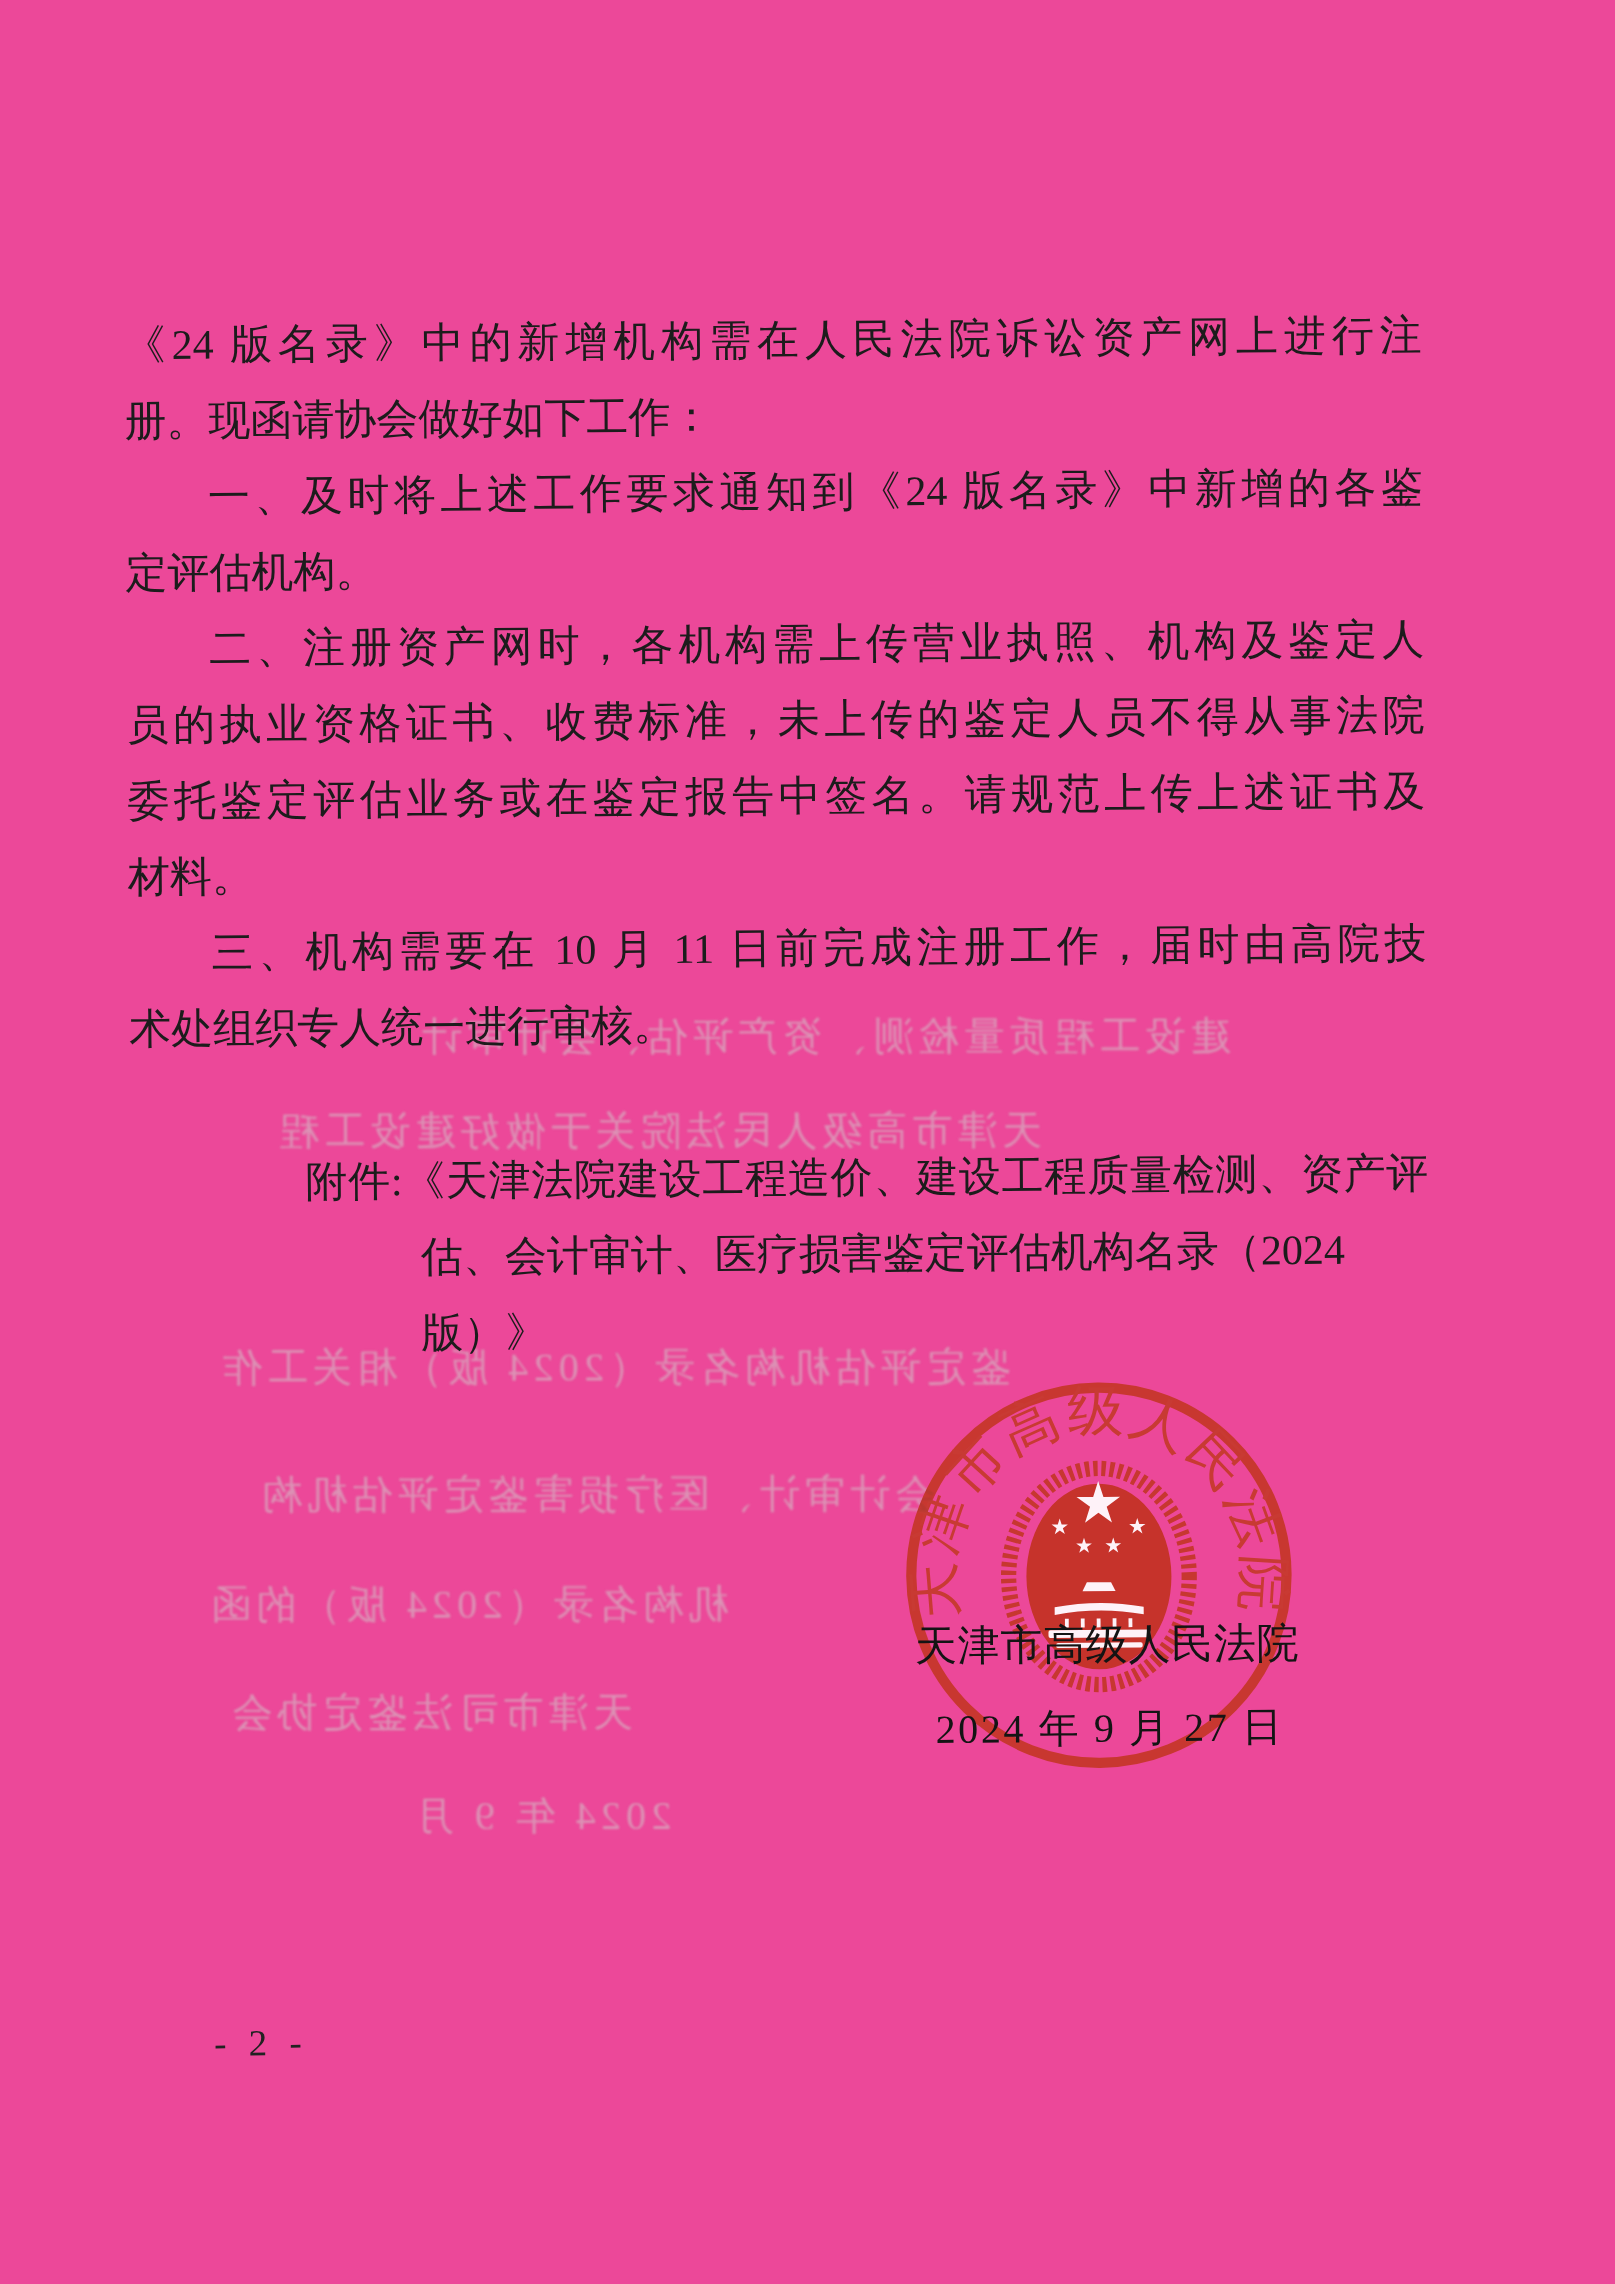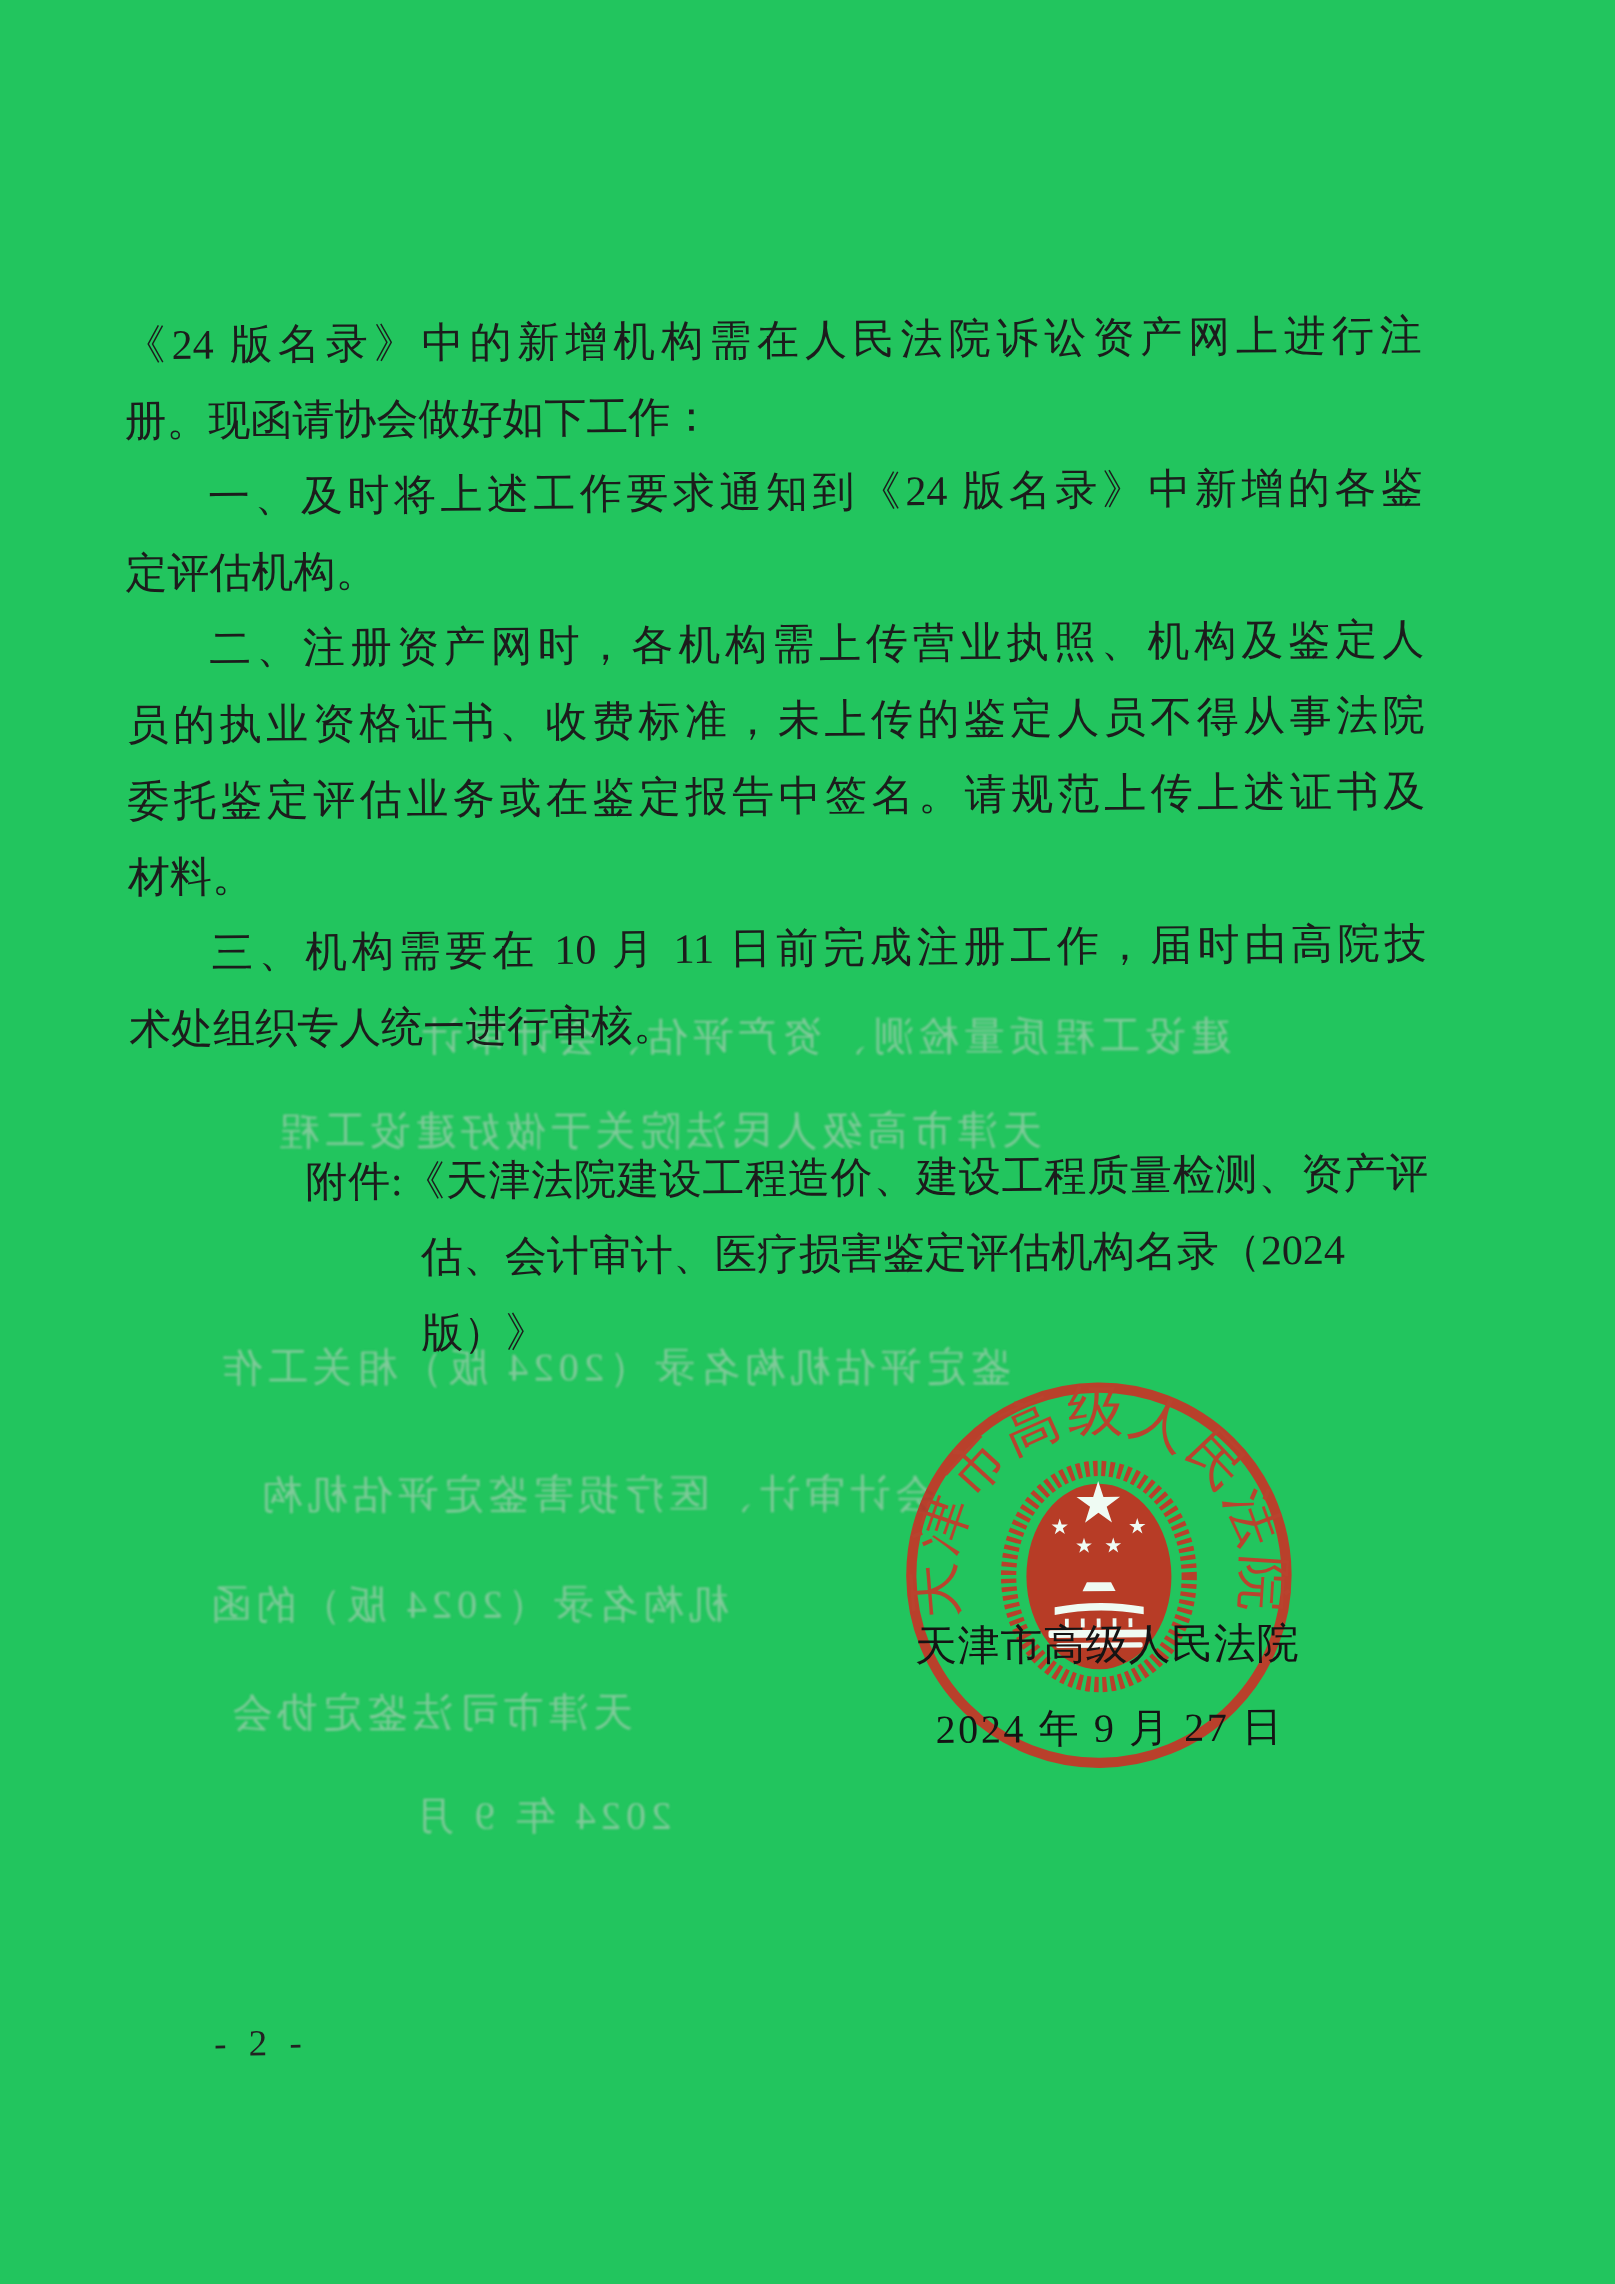--- a/index.html
+++ b/index.html
@@ -1,19 +1,19 @@
 <!DOCTYPE html>
 <html style="font-size:10.4px"><head>
 <meta charset="utf-8">
 <style>
   html,body{margin:0;padding:0;background:#e8e8e8;}
   .page{
     position:relative;
     width:1616px;height:2284px;
-    background:#22c55e;
+    background:#ec4899;
     overflow:hidden;
     font-family:"Liberation Serif","DejaVu Serif",serif;
   }
   
   .scan-rot{position:absolute;inset:0;transform:rotate(-0.45deg);transform-origin:50% 50%;}
 
   
   .ghost{
     position:absolute;
     color:#cfcfcc;

